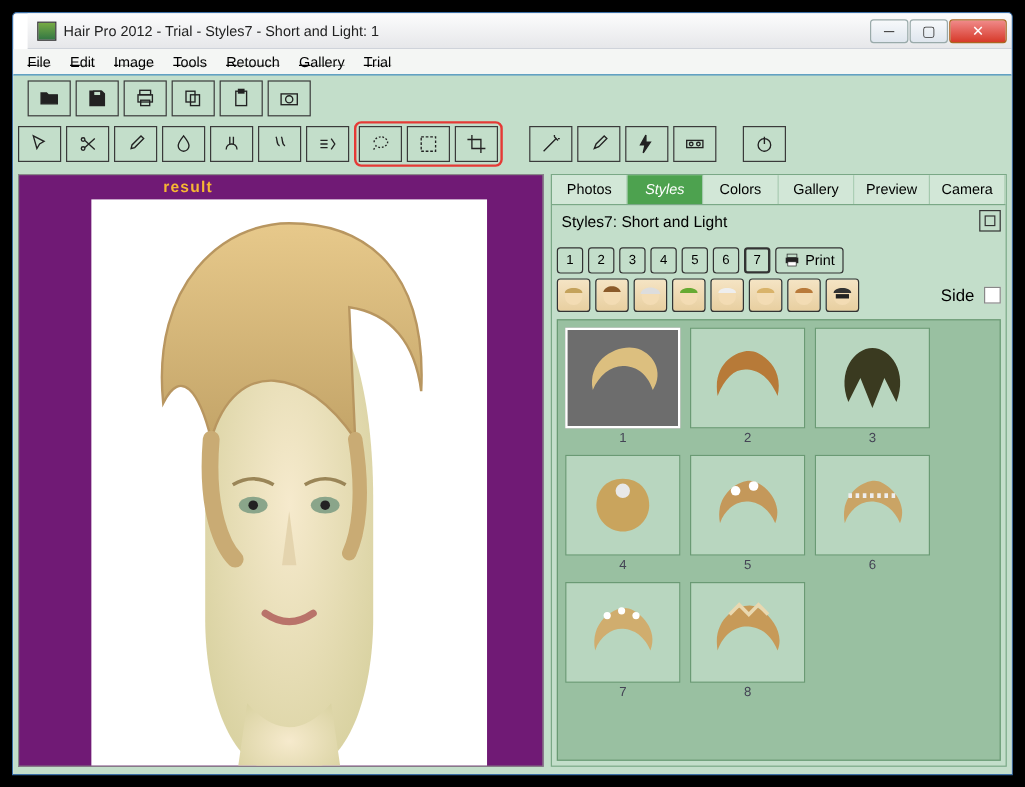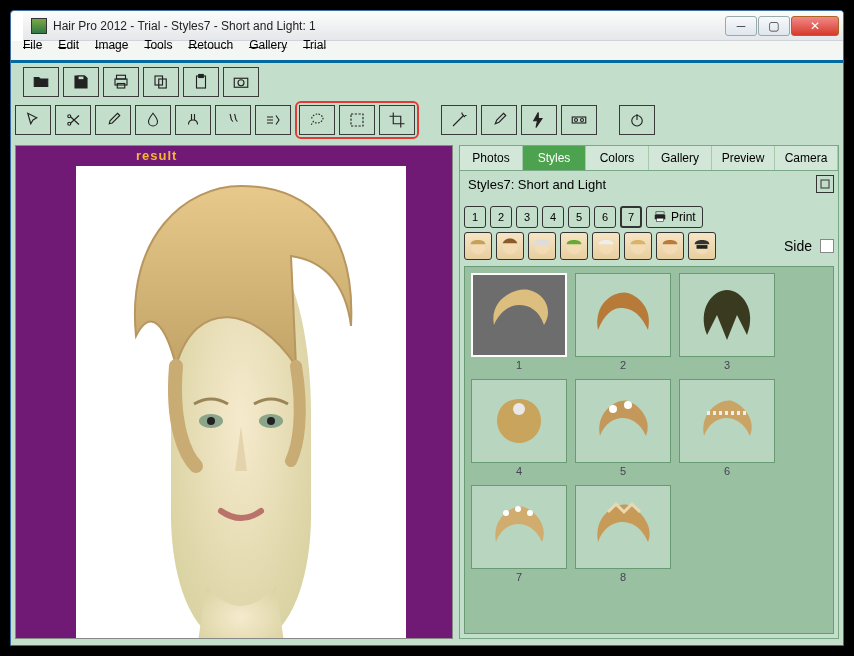--- a/index.html
+++ b/index.html
@@ -4,39 +4,39 @@
 <style>
 * { box-sizing: border-box; margin: 0; padding: 0; font-family: Tahoma, Arial, sans-serif; font-size: 12px; }
 body { background: #000; width: 854px; height: 656px; padding: 10px; }
 .window { width: 834px; height: 636px; background: #fff; border: 1px solid #3a6ea5; border-radius: 4px 4px 0 0; overflow: hidden; display: flex; flex-direction: column; }
 .titlebar { height: 30px; background: linear-gradient(#fcfcfc, #e6e7ea); display: flex; align-items: center; padding: 0 4px 0 8px; border-bottom: 1px solid #cfd3da; margin-left: 12px; }
 .titlebar .app-icon { width: 16px; height: 16px; background: linear-gradient(#7a4, #374); border: 1px solid #333; margin-right: 6px; }
 .titlebar .title { flex: 1; color: #222; font-size: 12px; }
 .win-btns { display: flex; gap: 1px; }
 .win-btn { width: 32px; height: 20px; border: 1px solid #9aa; border-radius: 3px; background: linear-gradient(#f7f9fb,#dfe6ee); display: flex; align-items: center; justify-content: center; color: #333; font-size: 12px; cursor: pointer; }
 .win-close { background: linear-gradient(#f08a8a,#d73a2a); border-color: #a62; color: #fff; width: 48px; }
-.menubar { height: 22px; background: #f4f6f4; display: flex; align-items: flex-end; padding: 6px 6px; gap: 4px; border-bottom: 3px solid #0369a1; }
+.menubar { height: 22px; background: #f4f6f4; display: flex; align-items: center; padding: 6px 6px; gap: 4px; border-bottom: 1px solid #0369a1; }
 .menubar span { padding: 2px 6px; cursor: pointer; text-decoration: underline; text-decoration-color: rgba(0,0,0,0.3); text-underline-offset: -2px; text-decoration-skip-ink: none; }
 .menubar span::first-letter { text-decoration: underline; }
 .workspace { flex: 1; background: #c3deca; display: flex; flex-direction: column; padding: 4px 4px 6px 4px; }
 .toolbar-row { display: flex; gap: 4px; margin-bottom: 4px; align-items: center; }
 .toolbar-row.row1 { padding-left: 8px; }
 .tbtn { width: 36px; height: 30px; background: #c3deca; border: 1px solid #3a3a3a; display: flex; align-items: center; justify-content: center; cursor: pointer; }
 .tbtn svg { width: 18px; height: 18px; stroke: #222; fill: none; stroke-width: 1.5; }
 .tbtn .filled { fill: #222; }
 .highlight-group { border: 2px solid #e53935; border-radius: 6px; padding: 2px; display: flex; gap: 4px; }
 .tsep { width: 14px; }
 .main-area { flex: 1; display: flex; gap: 6px; margin-top: 2px; }
 .canvas { flex: 1; background: #701a75; border: 1px solid #888; position: relative; overflow: hidden; }
 .brand { position: absolute; top: 2px; left: 120px; font-weight: bold; font-size: 13px; color: #f7b733; letter-spacing: 1px; }
 .face { position: absolute; left: 60px; top: 20px; width: 330px; height: 490px; }
 .sidepanel { width: 380px; display: flex; flex-direction: column; background: #c3deca; border: 1px solid #7aa886; }
 .tabs { display: flex; background: #cfe6d4; border-bottom: 1px solid #7aa886; }
 .tab { flex: 1; text-align: center; padding: 5px 2px; background: #d2e7d7; border-right: 1px solid #a4c9ad; cursor: pointer; font-size: 12px; white-space: nowrap; }
-.tab.active { background: #4da24f; color: #fff; }
+.tab.active { background: #4da24f; color: #fff; font-style: italic; }
 .panel-body { flex: 1; display: flex; flex-direction: column; padding: 4px; }
 .panel-title-row { display: flex; align-items: flex-start; margin-bottom: 12px; }
 .panel-title { flex: 1; font-size: 13px; padding: 2px 4px; }
 .sq-btn { width: 18px; height: 18px; border: 1px solid #333; background: #c3deca; cursor: pointer; display: flex; align-items: center; justify-content: center; }
 .numrow { display: flex; gap: 4px; align-items: center; margin-bottom: 4px; }
 .num-btn { width: 22px; height: 22px; border: 1px solid #333; background: #c3deca; display: flex; align-items: center; justify-content: center; cursor: pointer; border-radius: 3px; font-size: 11px; }
 .num-btn.sel { border-width: 2px; }
 .print-btn { height: 22px; border: 1px solid #333; background: #c3deca; display: flex; align-items: center; padding: 0 6px; gap: 4px; cursor: pointer; border-radius: 3px; }
 .facerow { display: flex; gap: 4px; align-items: center; margin-bottom: 6px; }
 .face-th { width: 28px; height: 28px; border: 1px solid #333; border-radius: 3px; background: linear-gradient(#f5e4c4, #e8cfa0); cursor: pointer; display: flex; align-items: center; justify-content: center; overflow: hidden; }

